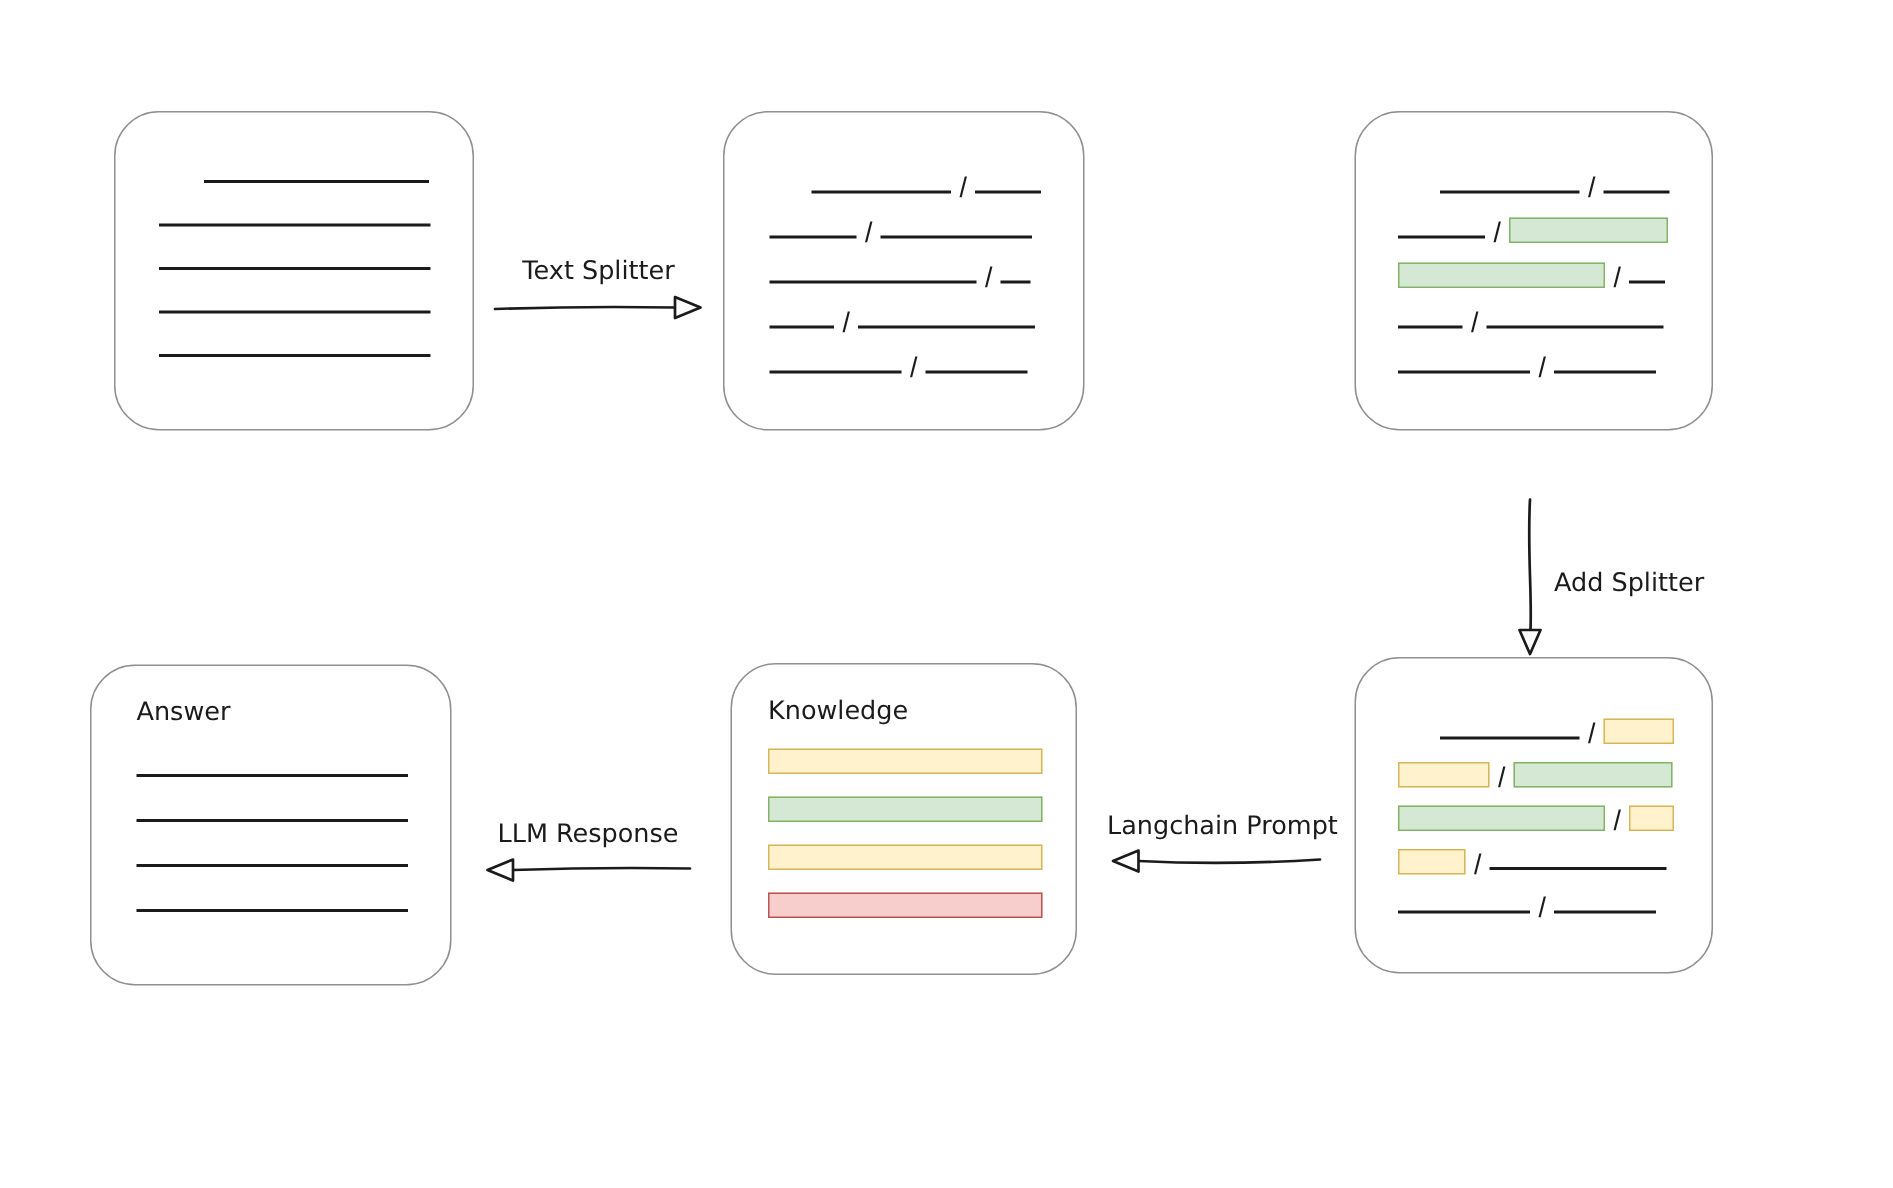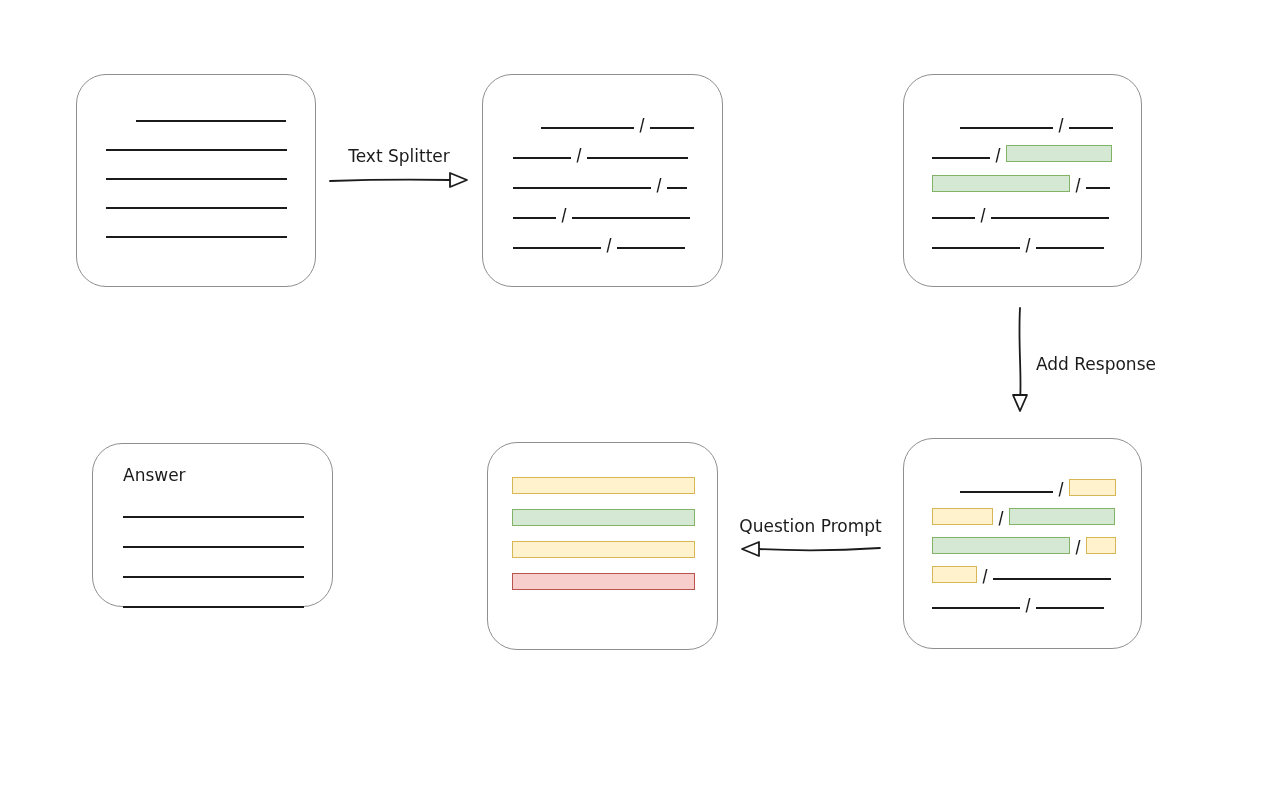--- a/index.html
+++ b/index.html
@@ -17,21 +17,21 @@
   .seg{display:inline-block;height:0;box-sizing:border-box;}
   .seg.line{border-bottom:2px solid var(--ink,#1b1b1b);height:0;}
   .seg.green{height:17px;background:var(--green_fill);border:1.5px solid var(--green_stroke);margin-bottom:-3px;}
   .seg.yellow{height:17px;background:var(--yellow_fill);border:1.5px solid var(--yellow_stroke);margin-bottom:-3px;}
   .seg.red{height:17px;background:var(--red_fill);border:1.5px solid var(--red_stroke);margin-bottom:-3px;}
   .slash{
     font-size:17px;font-weight:600;line-height:12px;margin:0 5px;
     position:relative;bottom:-2px;transform:scaleX(0.8);color:var(--ink,#1b1b1b);
   }
   .box-label{font-size:17px;font-weight:500;line-height:22px;color:var(--ink,#1b1b1b);white-space:nowrap;}
-  .arrow{position:absolute;}
+  .arrow{position:absolute;margin-top:25px;}
   .arrow-label{
     font-size:17px;font-weight:500;line-height:22px;text-align:center;
     white-space:nowrap;color:var(--ink,#1b1b1b);
   }
   .arrow svg{display:block;}
   .arrow path,.arrow polygon{stroke:var(--ink,#1b1b1b);stroke-width:1.8;stroke-linejoin:round;stroke-linecap:round;}
   .arrow path{fill:none;}
   .arrow polygon{fill:#ffffff;}
   #caption{
     position:absolute;left:783px;top:684px;font-size:18px;font-weight:500;
@@ -159,40 +159,41 @@
         <div class="row">
           <span class="seg line" style="width: 88px;"></span>
           <span class="slash">/</span>
           <span class="seg line" style="width: 68px;"></span>
         </div>
       </div>
   </div>
 
   <div class="box" id="box-prompt" style="left:487px;top:442px;width:231px;height:208px">
     <div class="inner">
+      <div class="box-label">Knowledge</div>
       <div class="bars">
           <div class="row">
             <span class="seg yellow" style="width: 183px;"></span>
           </div>
           <div class="row">
             <span class="seg green" style="width: 183px;"></span>
           </div>
           <div class="row">
             <span class="seg yellow" style="width: 183px;"></span>
           </div>
         </div>
       <div class="bars">
           <div class="row">
             <span class="seg red" style="width: 183px;"></span>
           </div>
         </div>
     </div>
   </div>
 
-  <div class="box" id="box-answer" style="left:92px;top:443px;width:241px;height:164px">
+  <div class="box" id="box-answer" style="left:60px;top:443px;width:241px;height:214px">
     <div class="inner">
       <div class="box-label">Answer</div>
       <div class="rows">
           <div class="row">
             <span class="seg line" style="width: 181px;"></span>
           </div>
           <div class="row">
             <span class="seg line" style="width: 181px;"></span>
           </div>
           <div class="row">
@@ -212,26 +213,33 @@
       <polygon points="122,6 139,13 122,20"></polygon>
     </svg>
   </div>
 
 
   <div class="arrow" style="left:1008px;top:305px;width:150px;height:115px">
     <svg width="26" height="112" style="position:absolute;left:0;top:0">
       <path d="M12,3 C 10,40 14,72 12,96"></path>
       <polygon points="5,90 12,106 19,90"></polygon>
     </svg>
-    <div class="arrow-label" style="position:absolute;left:28px;top:48px">Add Response</div>
+    <div class="arrow-label" style="position:absolute;left:28px;top:48px">Add Splitter</div>
   </div>
 
   <div class="arrow" style="left:738px;top:515px;width:145px">
-    <div class="arrow-label">Question Prompt</div>
+    <div class="arrow-label">Langchain Prompt</div>
     <svg width="145" height="26">
       <path d="M21,12 Q 80,15 142,11"></path>
       <polygon points="21,5 4,12 21,19"></polygon>
     </svg>
   </div>
 
+  <div class="arrow" style="left:322px;top:520px;width:140px">
+    <div class="arrow-label">LLM Response</div>
+    <svg width="140" height="26">
+      <path d="M20,13 Q 80,11 138,12"></path>
+      <polygon points="20,6 3,13 20,20"></polygon>
+    </svg>
+  </div>
 
 
 </div>
 
 </body></html>

